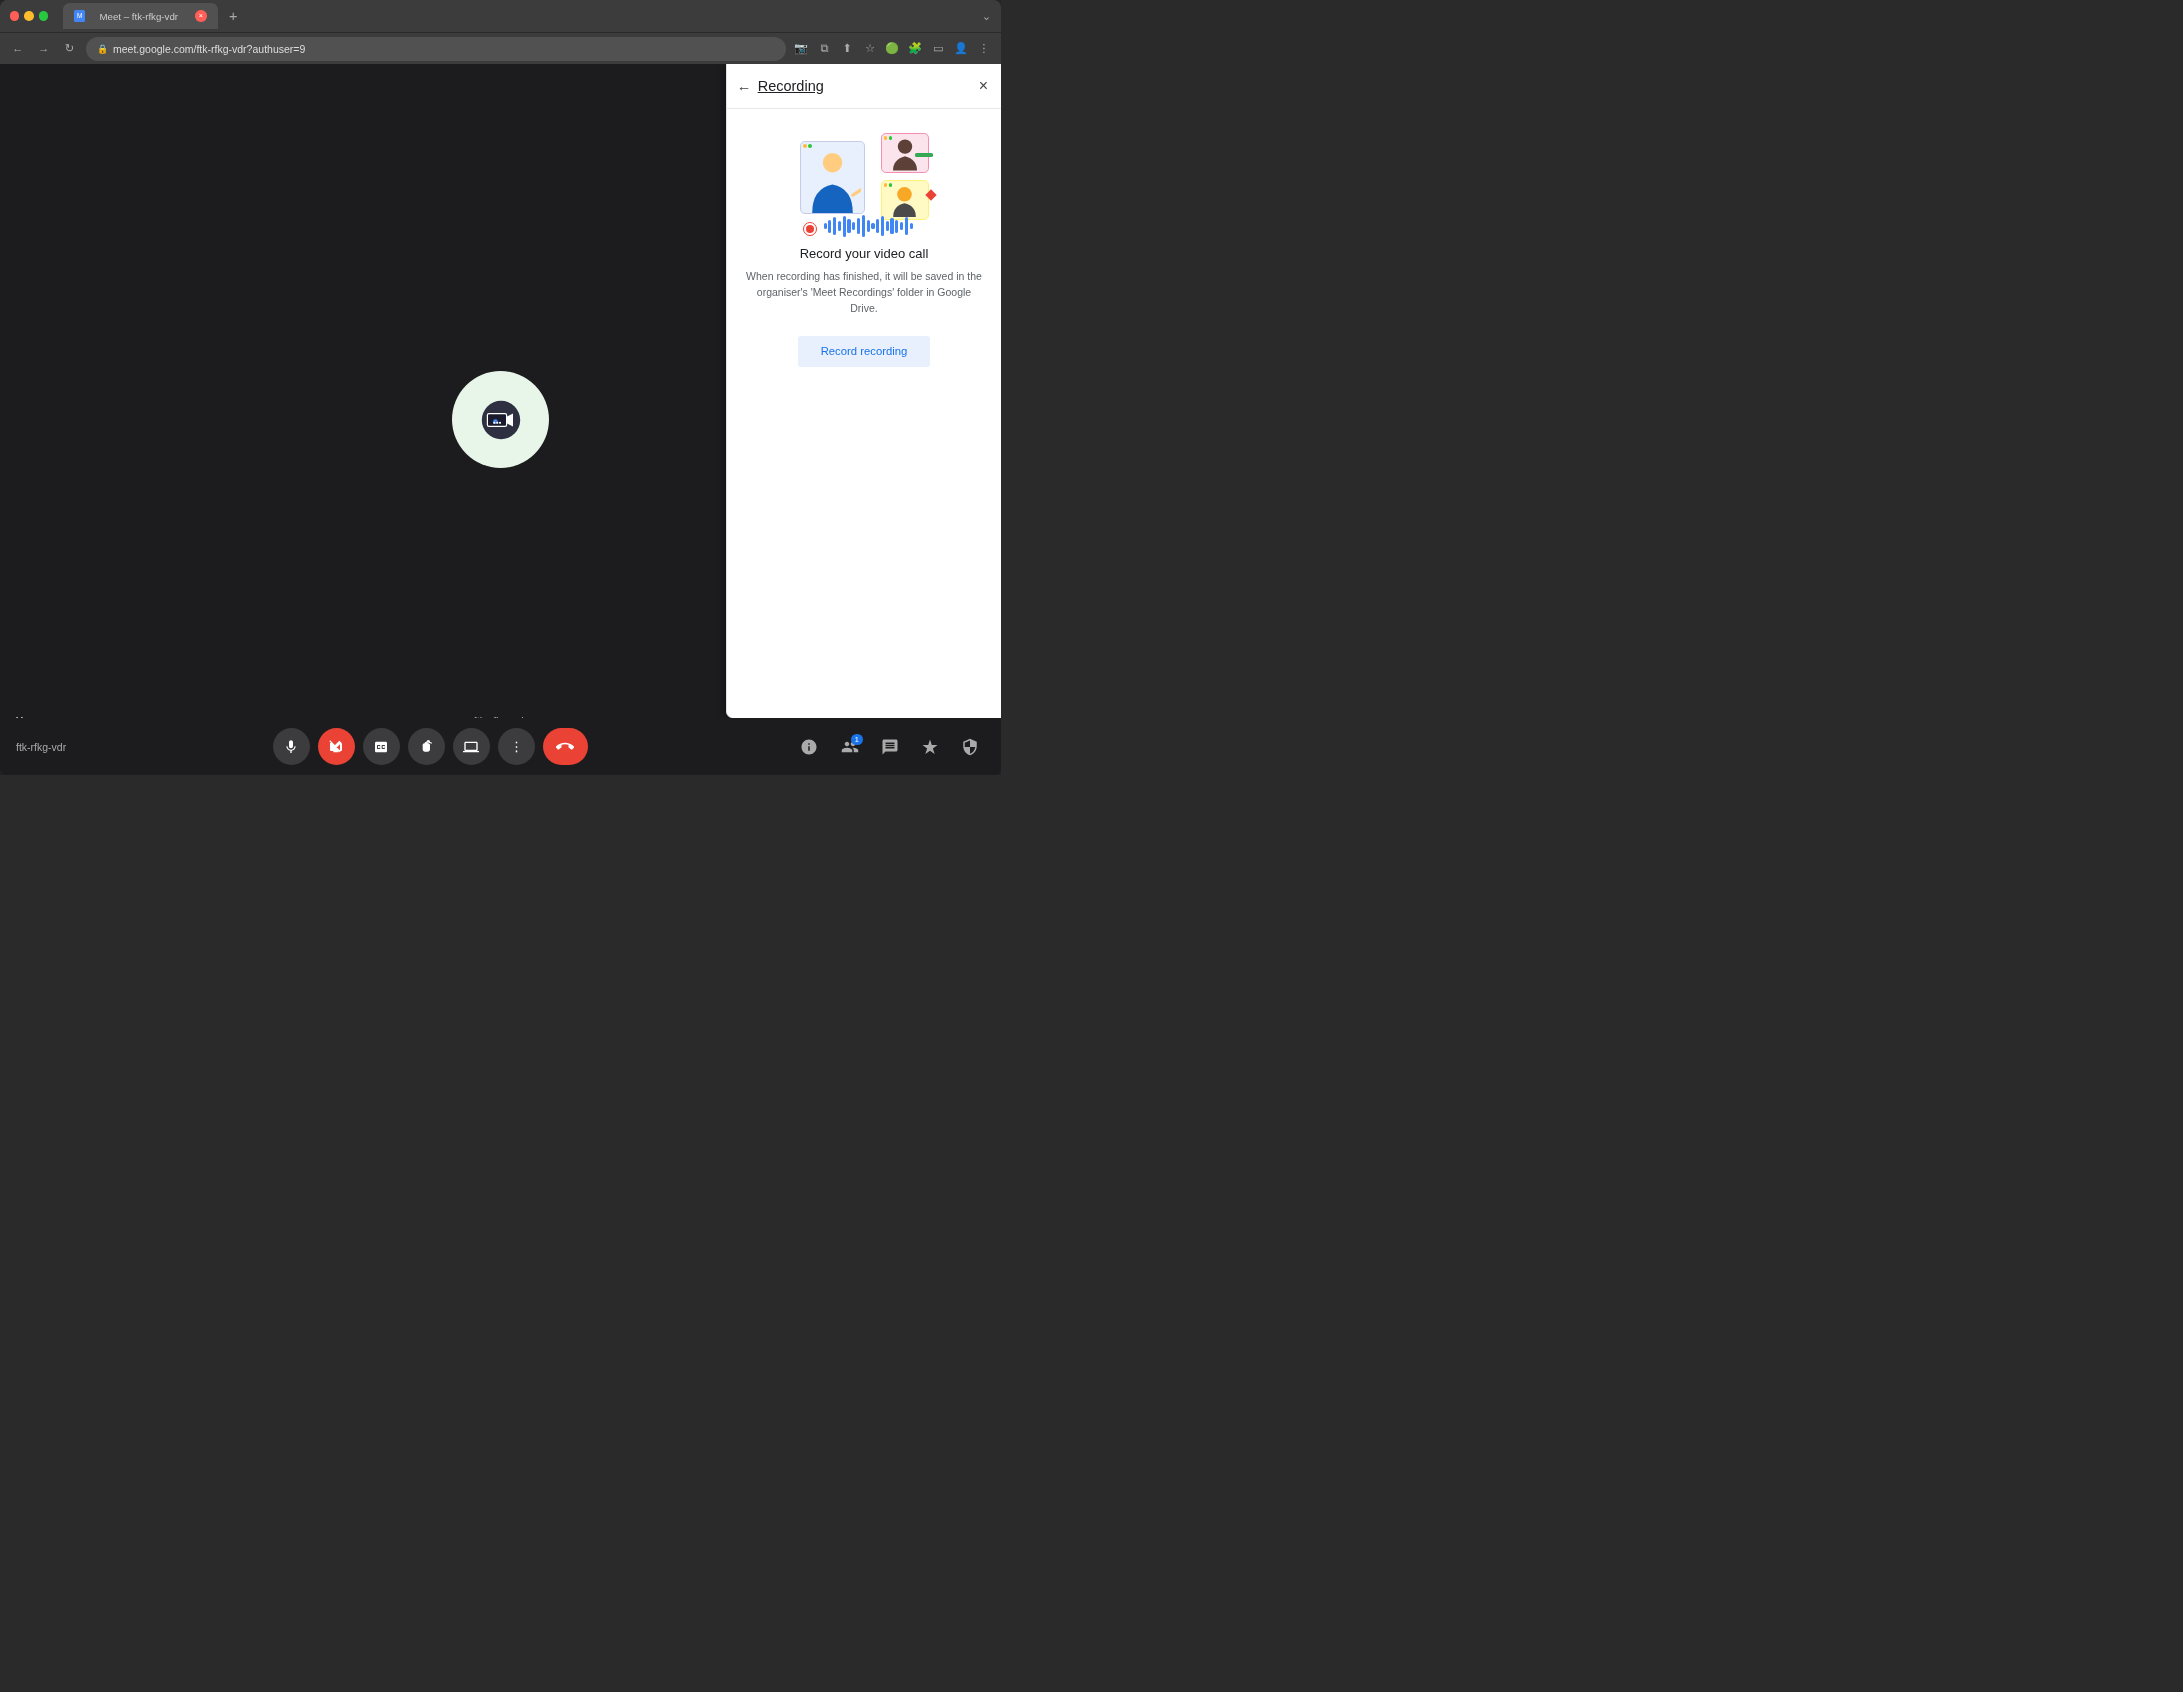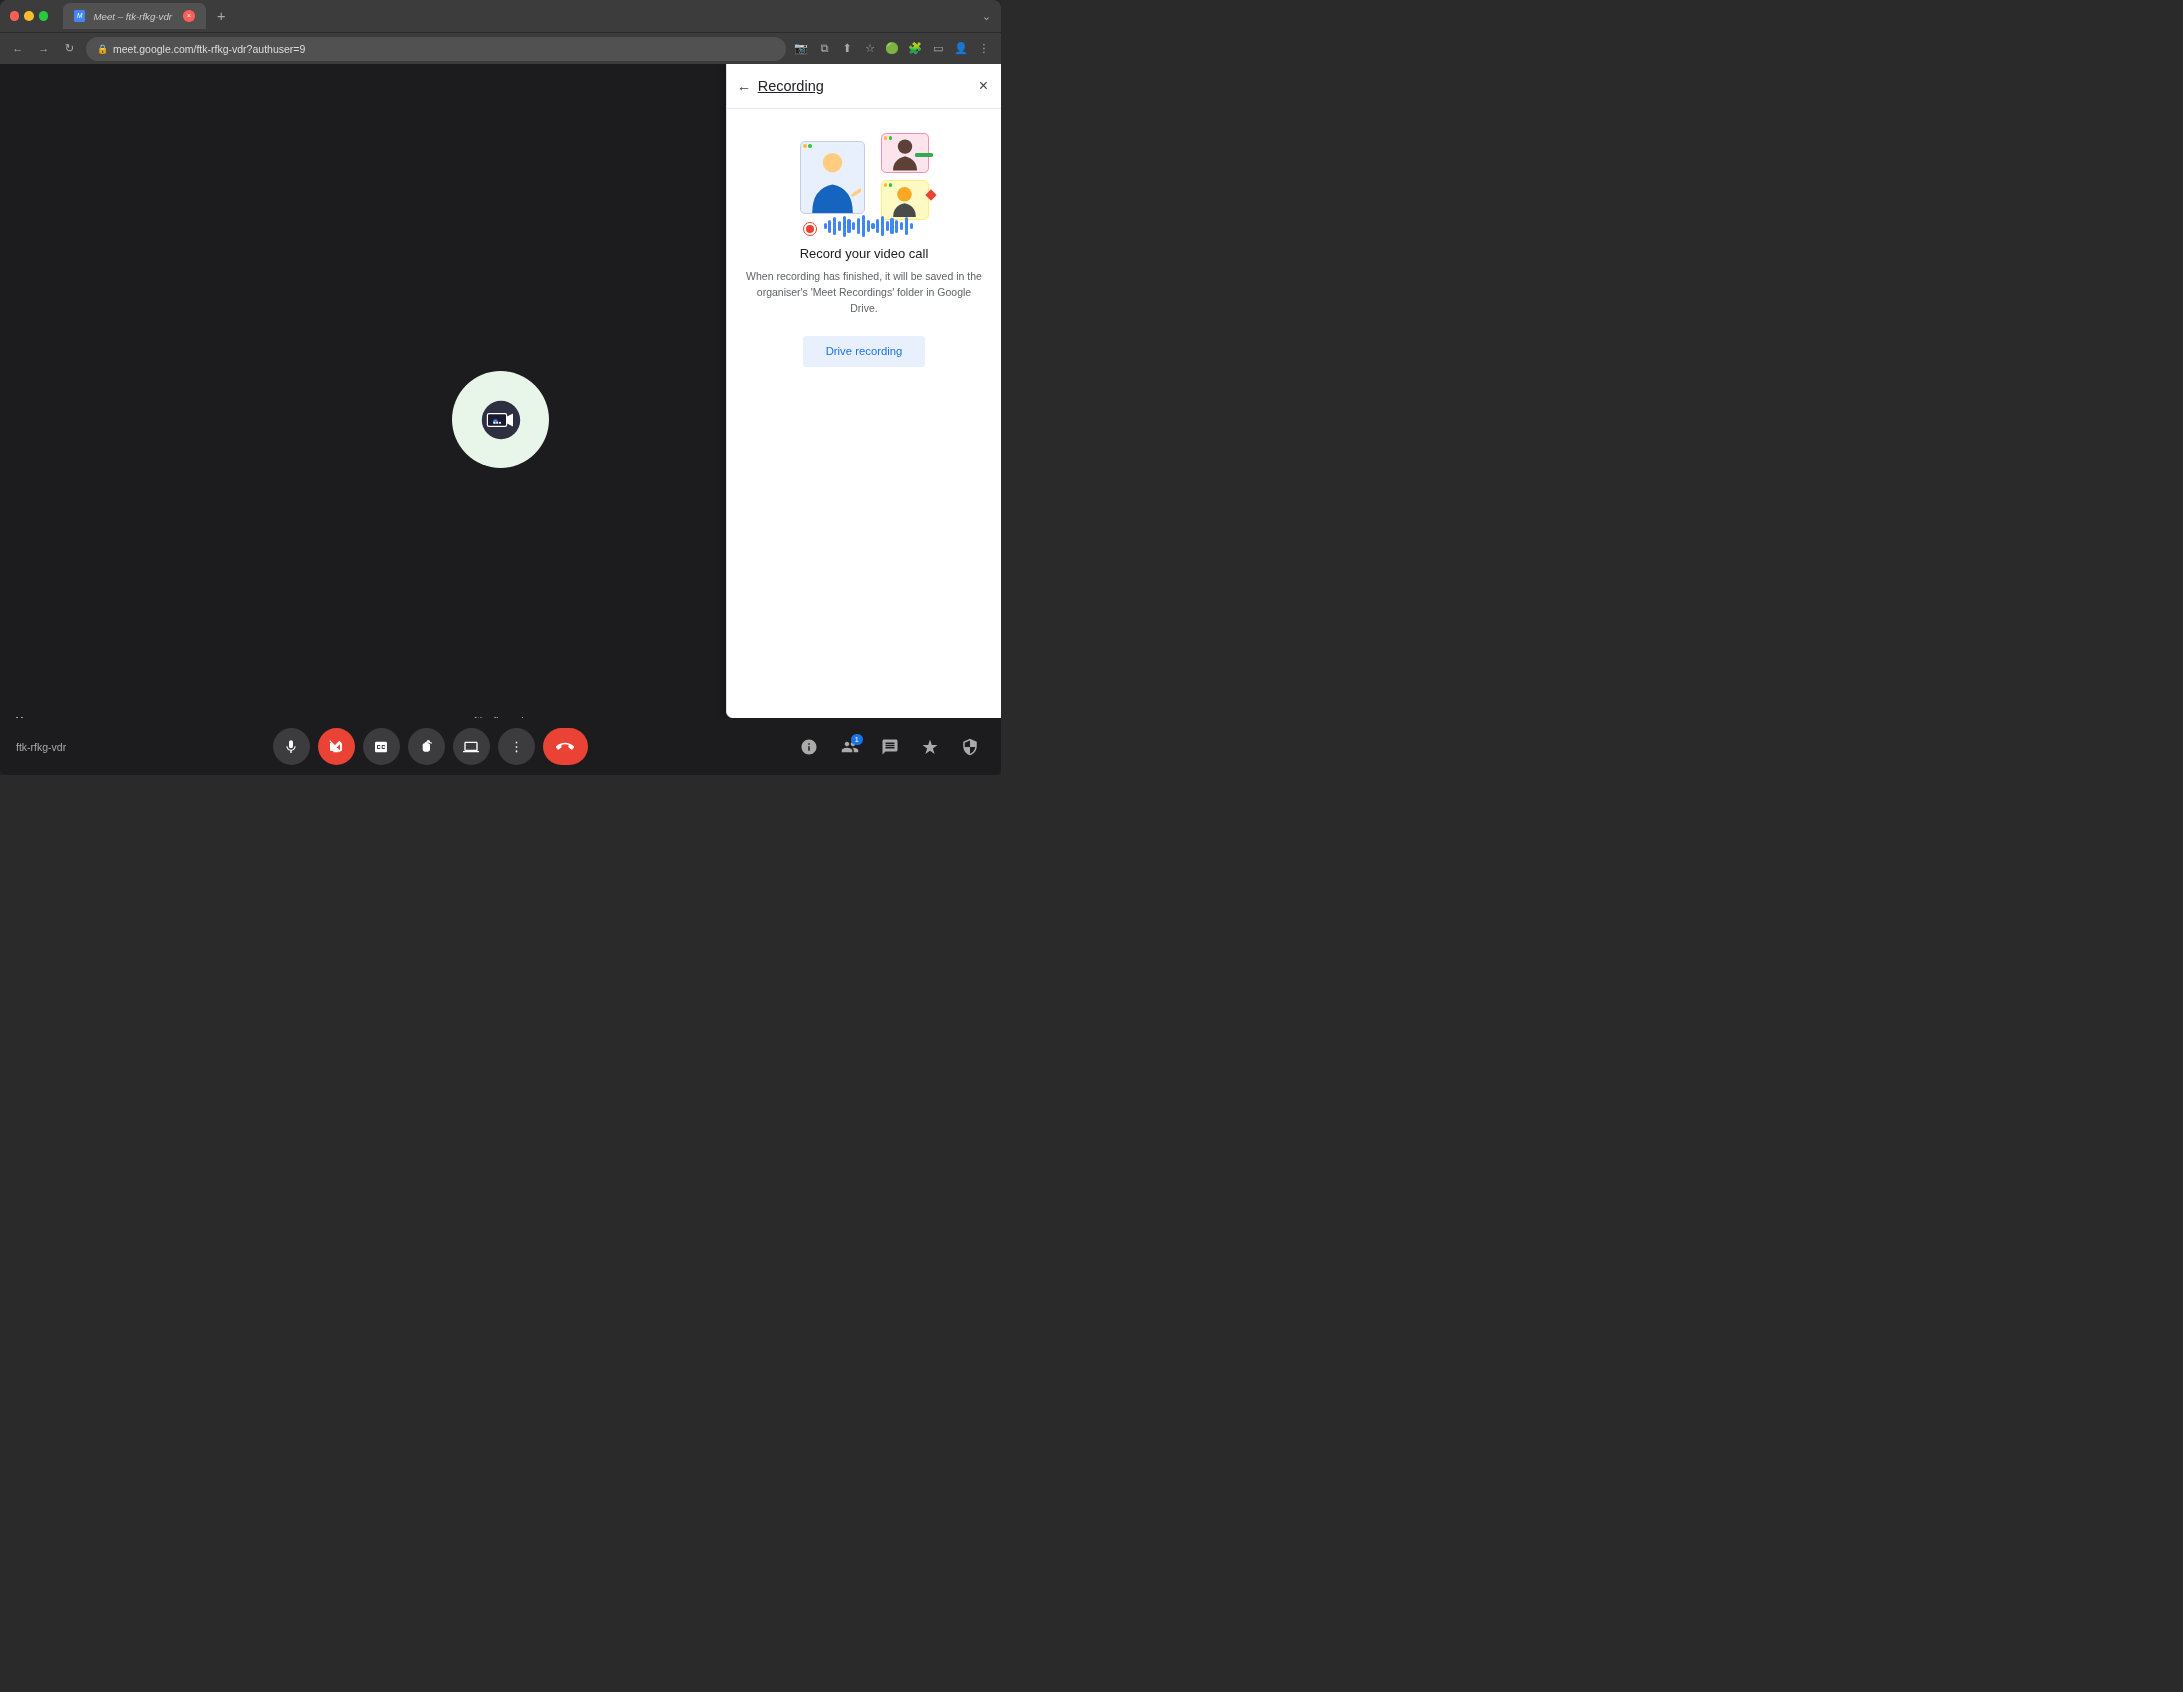--- a/index.html
+++ b/index.html
@@ -9,21 +9,21 @@
     .browser-frame { background: #3c3c3c; border-radius: 8px; overflow: hidden; width: 100%; height: 100%; display: flex; flex-direction: column; box-shadow: 0 3.2px 16px rgba(0,0,0,0.5); }
 
     .title-bar { background: #3c3c3c; height: 32px; display: flex; align-items: center; padding: 0 9.7px; gap: 6.5px; }
     .traffic-lights { display: flex; gap: 4.8px; align-items: center; }
     .traffic-light { width: 9.7px; height: 9.7px; border-radius: 50%; }
     .tl-red { background: #ff5f57; }
     .tl-yellow { background: #febc2e; }
     .tl-green { background: #28c840; }
 
     .tab-bar { display: flex; align-items: center; gap: 4.8px; flex: 1; margin-left: 8px; }
-    .tab { background: #515151; border-radius: 6.5px 6.5px 0 0; padding: 4.8px 11.3px; display: flex; align-items: center; gap: 8px; font-size: 9.7px; color: #ccc; height: 26px; font-style: italic; }
+    .tab { background: #515151; border-radius: 6.5px 6.5px 0 0; padding: 4.8px 11.3px; display: flex; align-items: center; gap: 14px; font-size: 9.7px; color: #ccc; height: 26px; }
     .tab-favicon { width: 11.3px; height: 11.3px; background: #4285f4; border-radius: 1.6px; display: flex; align-items: center; justify-content: center; font-size: 6.5px; color: white; }
     .tab-close { width: 11.3px; height: 11.3px; background: #ff5f57; border-radius: 50%; display: flex; align-items: center; justify-content: center; font-size: 7.3px; color: white; margin-left: 3.2px; cursor: pointer; }
     .tab-new { background: transparent; border: none; color: #aaa; font-size: 14.5px; cursor: pointer; padding: 3.2px 6.5px; }
     .tab-collapse { color: #aaa; font-size: 11.3px; margin-left: auto; }
 
     .address-bar { background: #3c3c3c; height: 32px; display: flex; align-items: center; padding: 0 8px; gap: 6.5px; border-top: 0.8px solid #2a2a2a; }
     .nav-btn { background: transparent; border: none; color: #aaa; font-size: 11.3px; cursor: pointer; width: 19.4px; height: 19.4px; display: flex; align-items: center; justify-content: center; border-radius: 50%; }
     .url-bar { flex: 1; background: #515151; border: none; border-radius: 16px; padding: 4.8px 11.3px; color: #ddd; font-size: 10.5px; display: flex; align-items: center; gap: 4.8px; height: 24px; }
     .url-lock { color: #aaa; font-size: 9px; }
     .url-text { color: #ddd; font-size: 10.5px; }
@@ -233,21 +233,21 @@
                 <div class="wave-bar" style="width:3.2px;height:8px;"></div>
                 <div class="wave-bar" style="width:3.2px;height:18px;"></div>
                 <div class="wave-bar" style="width:3.2px;height:6.5px;"></div>
               </div>
             </div>
           </div>
 
           <h3 class="panel-heading">Record your video call</h3>
           <p class="panel-desc">When recording has finished, it will be saved in the organiser's 'Meet Recordings' folder in Google Drive.</p>
 
-          <button class="start-recording-btn">Drive recording</button>
+          <button class="start-recording-btn">Record recording</button>
         </div>
       </div>
 
       <div class="controls-bar">
         <div class="controls-left">
           <span>ftk-rfkg-vdr</span>
         </div>
         <div class="controls-center">
           <button class="ctrl-btn ctrl-btn-dark">
             <svg width="16" height="16" viewBox="0 0 24 24" fill="white">

